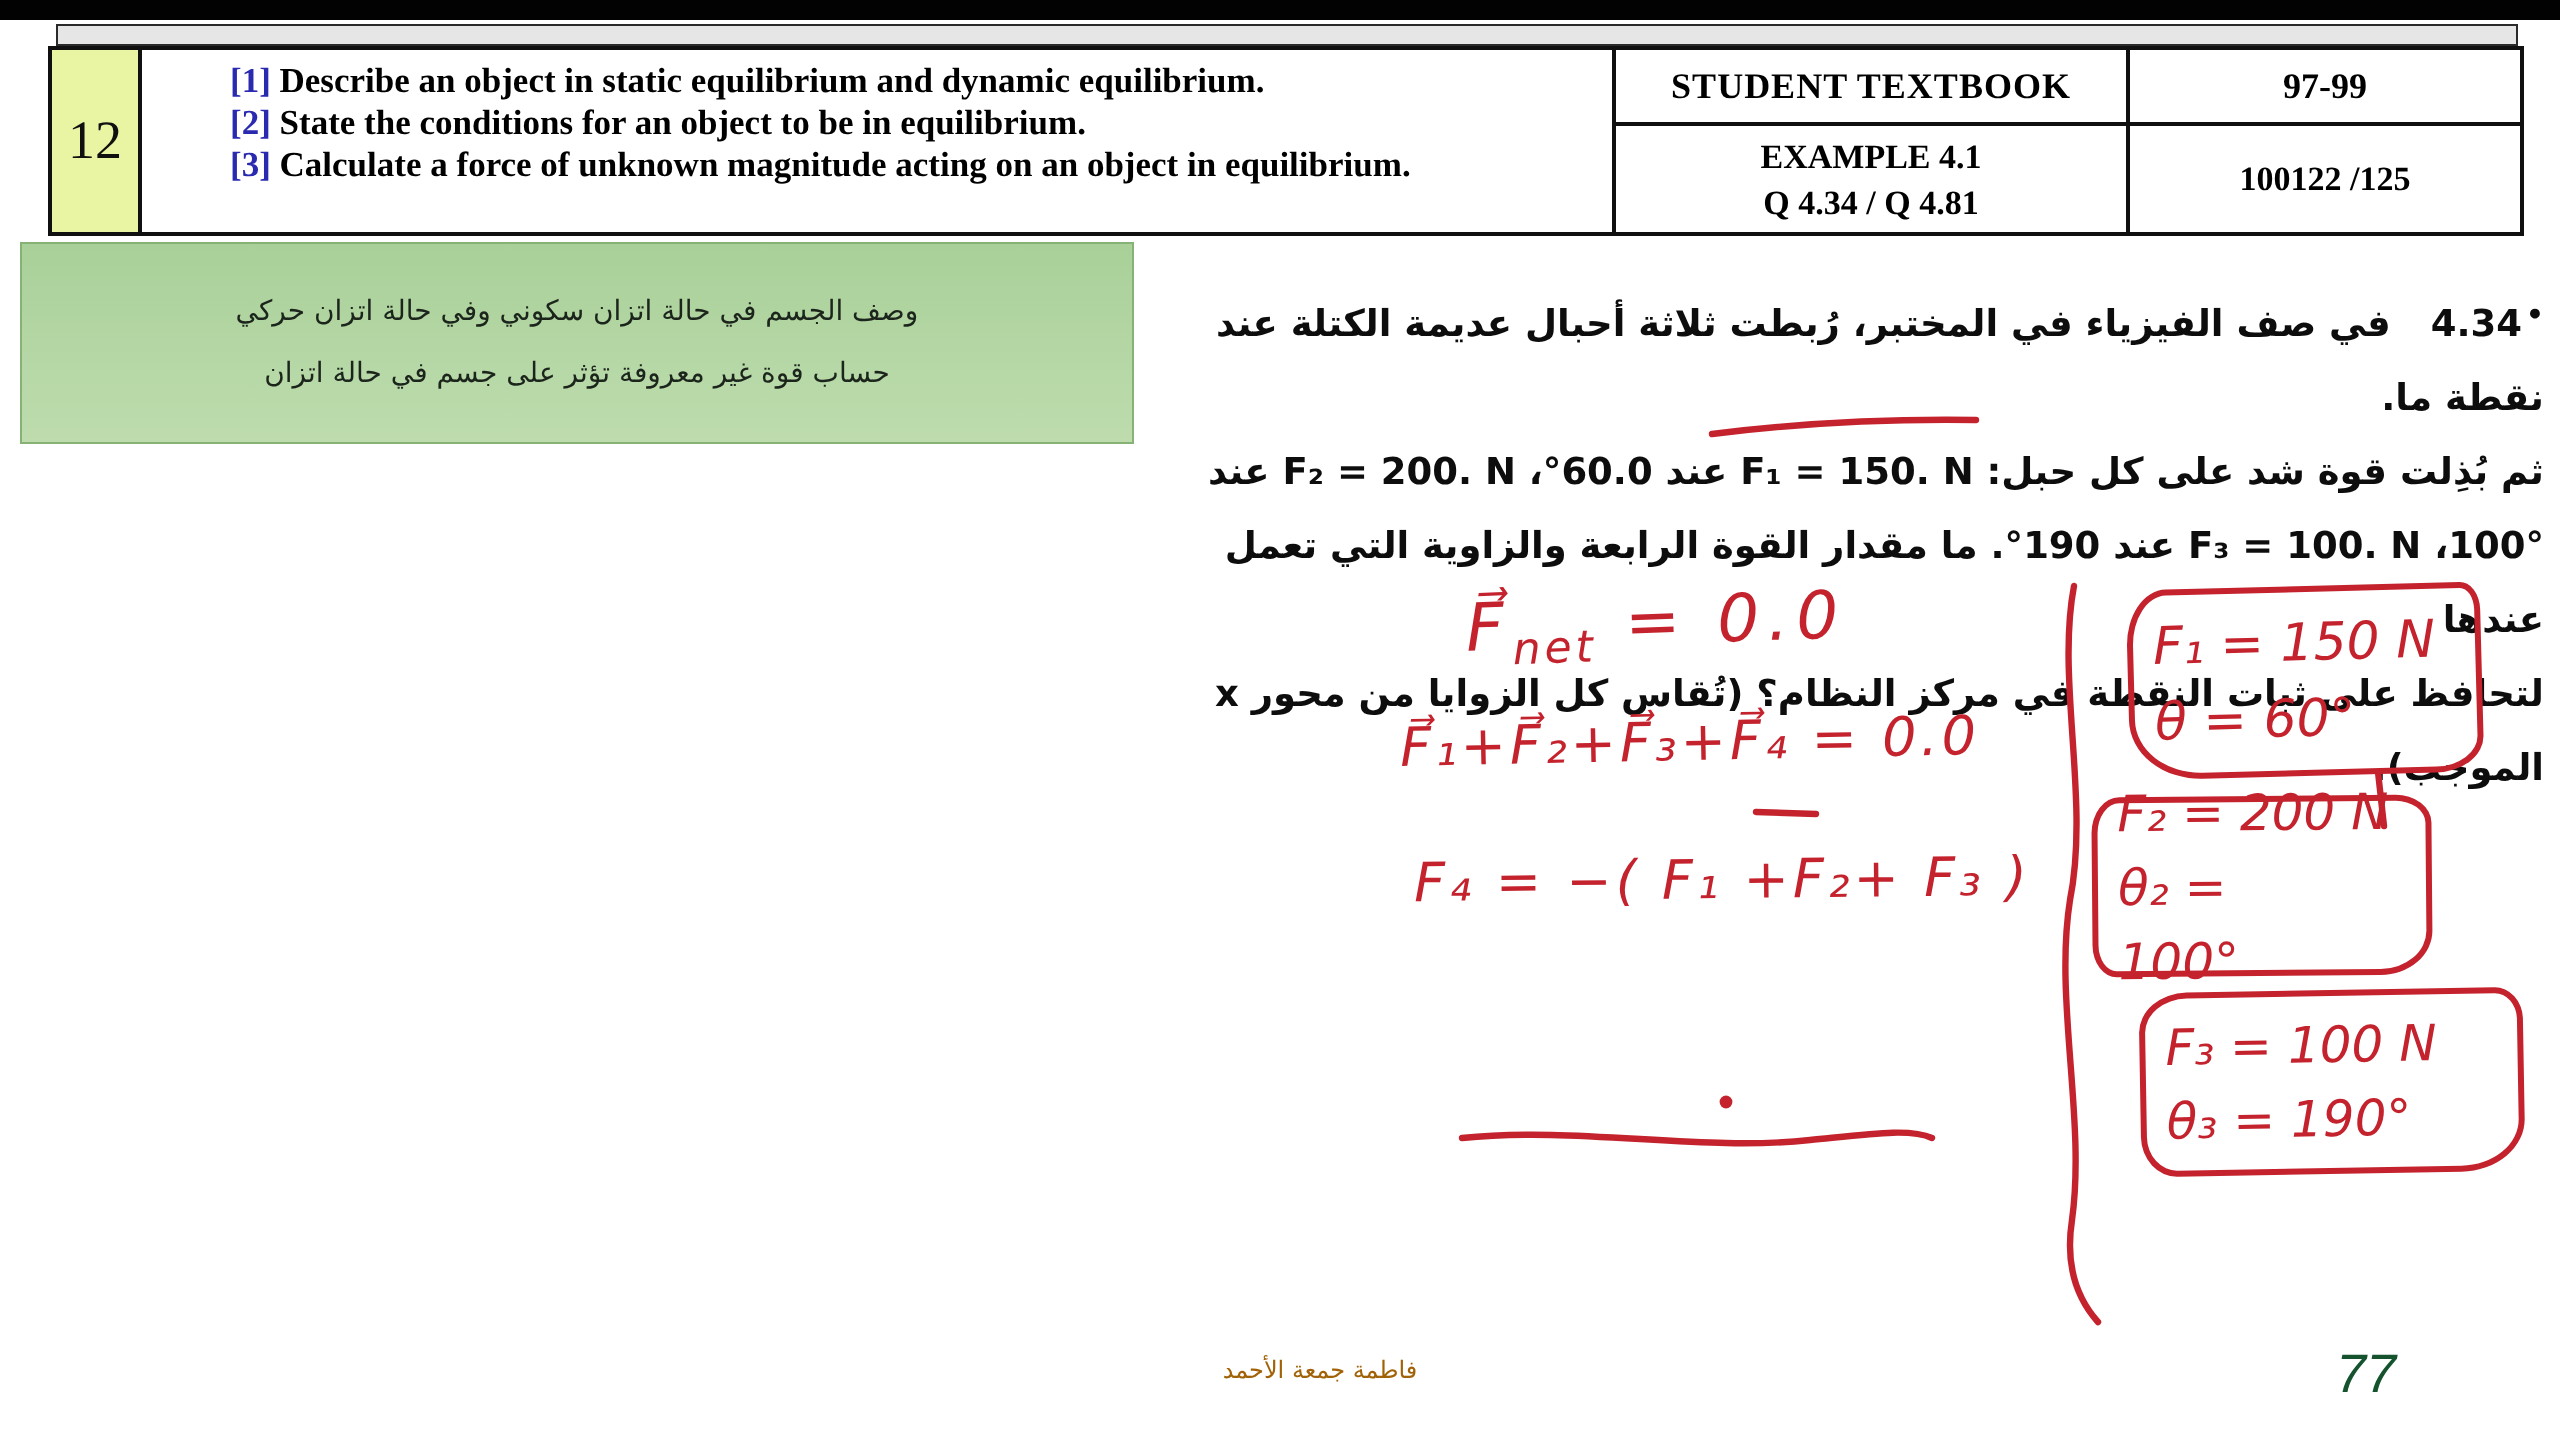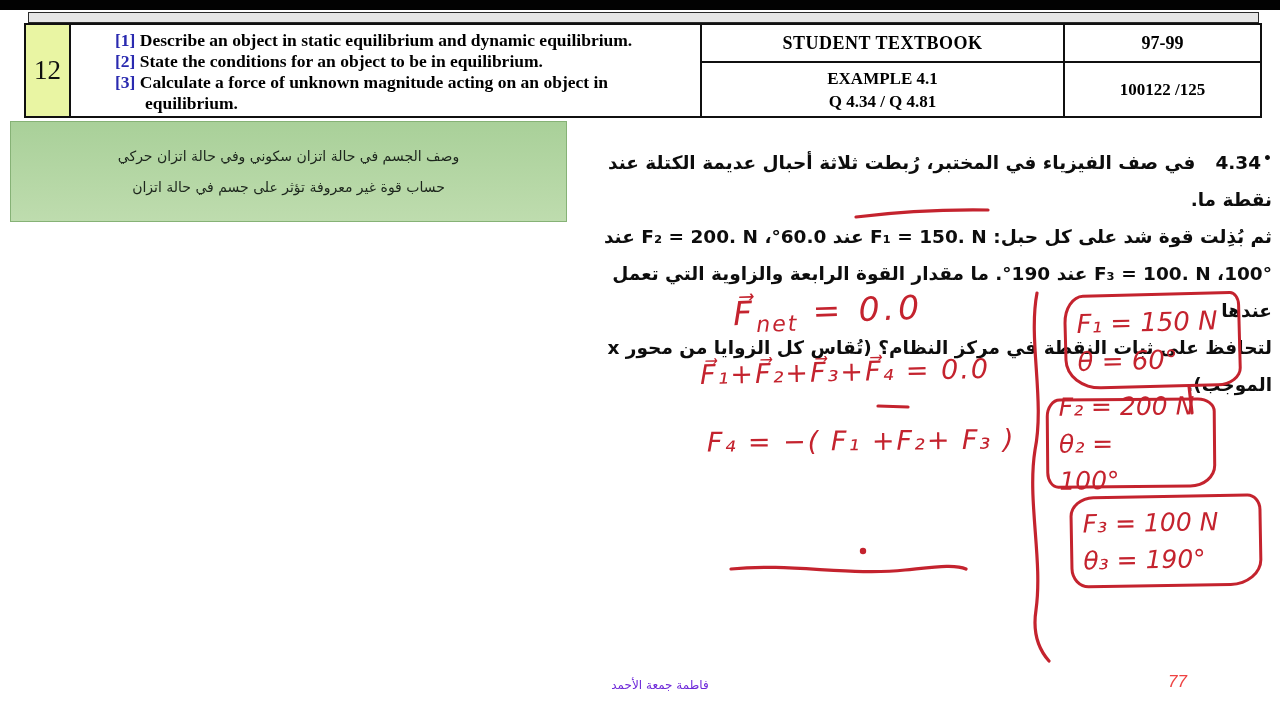--- a/index.html
+++ b/index.html
@@ -13,21 +13,21 @@
          border:1px solid #2a2a2a;box-sizing:border-box;}
   
   .lessontable{position:absolute;left:24px;top:23px;width:1238px;height:95px;display:flex;
     border:2px solid #101010;box-sizing:border-box;background:#fff;color:#000;}
   .cell{box-sizing:border-box;}
   .cell.num{width:45px;background:#e9f5a3;border-right:2px solid #101010;display:flex;
     align-items:center;justify-content:center;font-size:27px;color:#101010;}
   .cell.obj{flex:1;padding:5px 6px 12px 44px;font-size:17.5px;line-height:21px;font-weight:bold;}
   .obj-line{max-width:585px;text-indent:-30px;padding-left:30px;}
   .obj-idx{color:#2a2ab0;}
-  .cell.mid{width:363px;border-left:2px solid #101010;display:flex;flex-direction:column;text-align:center;}
+  .cell.mid{width:257px;border-left:2px solid #101010;display:flex;flex-direction:column;text-align:center;}
   .cell.mid .r1{height:36px;border-bottom:2px solid #101010;display:flex;align-items:center;
     justify-content:center;font-weight:bold;font-size:18px;letter-spacing:.5px;}
   .cell.mid .r2{flex:1;display:flex;flex-direction:column;align-items:center;justify-content:center;
     font-weight:bold;font-size:17px;line-height:23px;}
   .cell.pages{width:197px;border-left:2px solid #101010;display:flex;flex-direction:column;text-align:center;}
   .cell.pages .r1{height:36px;border-bottom:2px solid #101010;display:flex;align-items:center;
     justify-content:center;font-weight:bold;font-size:18px;}
   .cell.pages .r2{flex:1;display:flex;align-items:center;justify-content:center;
     font-weight:bold;font-size:17px;line-height:23px;}
   
@@ -55,23 +55,23 @@
   .hbox .l2{padding-right:30px;}
   .hbox1{left:1064px;top:293px;width:177px;height:95px;font-size:26px;line-height:38px;
     border-radius:20px 10px 24px 36px / 28px 14px 18px 30px;transform:rotate(-1.5deg);}
   .hbox2{left:1046px;top:398px;width:170px;height:90px;font-size:25px;line-height:37px;
     border-radius:14px 18px 26px 12px / 18px 14px 22px 16px;transform:rotate(-0.5deg);}
   .hbox3{left:1070px;top:495px;width:192px;height:92px;font-size:25px;line-height:37px;
     border-radius:24px 14px 32px 18px / 20px 16px 26px 20px;transform:rotate(-1deg);}
   .ink-svg{position:absolute;left:0;top:0;pointer-events:none;}
   
   .author{position:absolute;left:560px;top:678px;width:200px;text-align:center;
-    font-family:"DejaVu Sans", sans-serif;font-size:12px;color:#6d28d9;direction:rtl;}
+    font-family:"DejaVu Sans", sans-serif;font-size:12px;color:#a16207;direction:rtl;}
   .pageno{position:absolute;left:1168px;top:672px;font-family:"Liberation Sans", sans-serif;
-    font-size:17px;font-style:italic;color:#ef4444;}
+    font-size:27px;font-style:italic;color:#14532d;}
 </style>
 </head>
 <body>
 
 <div class="topbar"></div>
 <div class="strip"></div>
 
 <div class="lessontable">
   <div class="cell num">
     <span>12</span>

